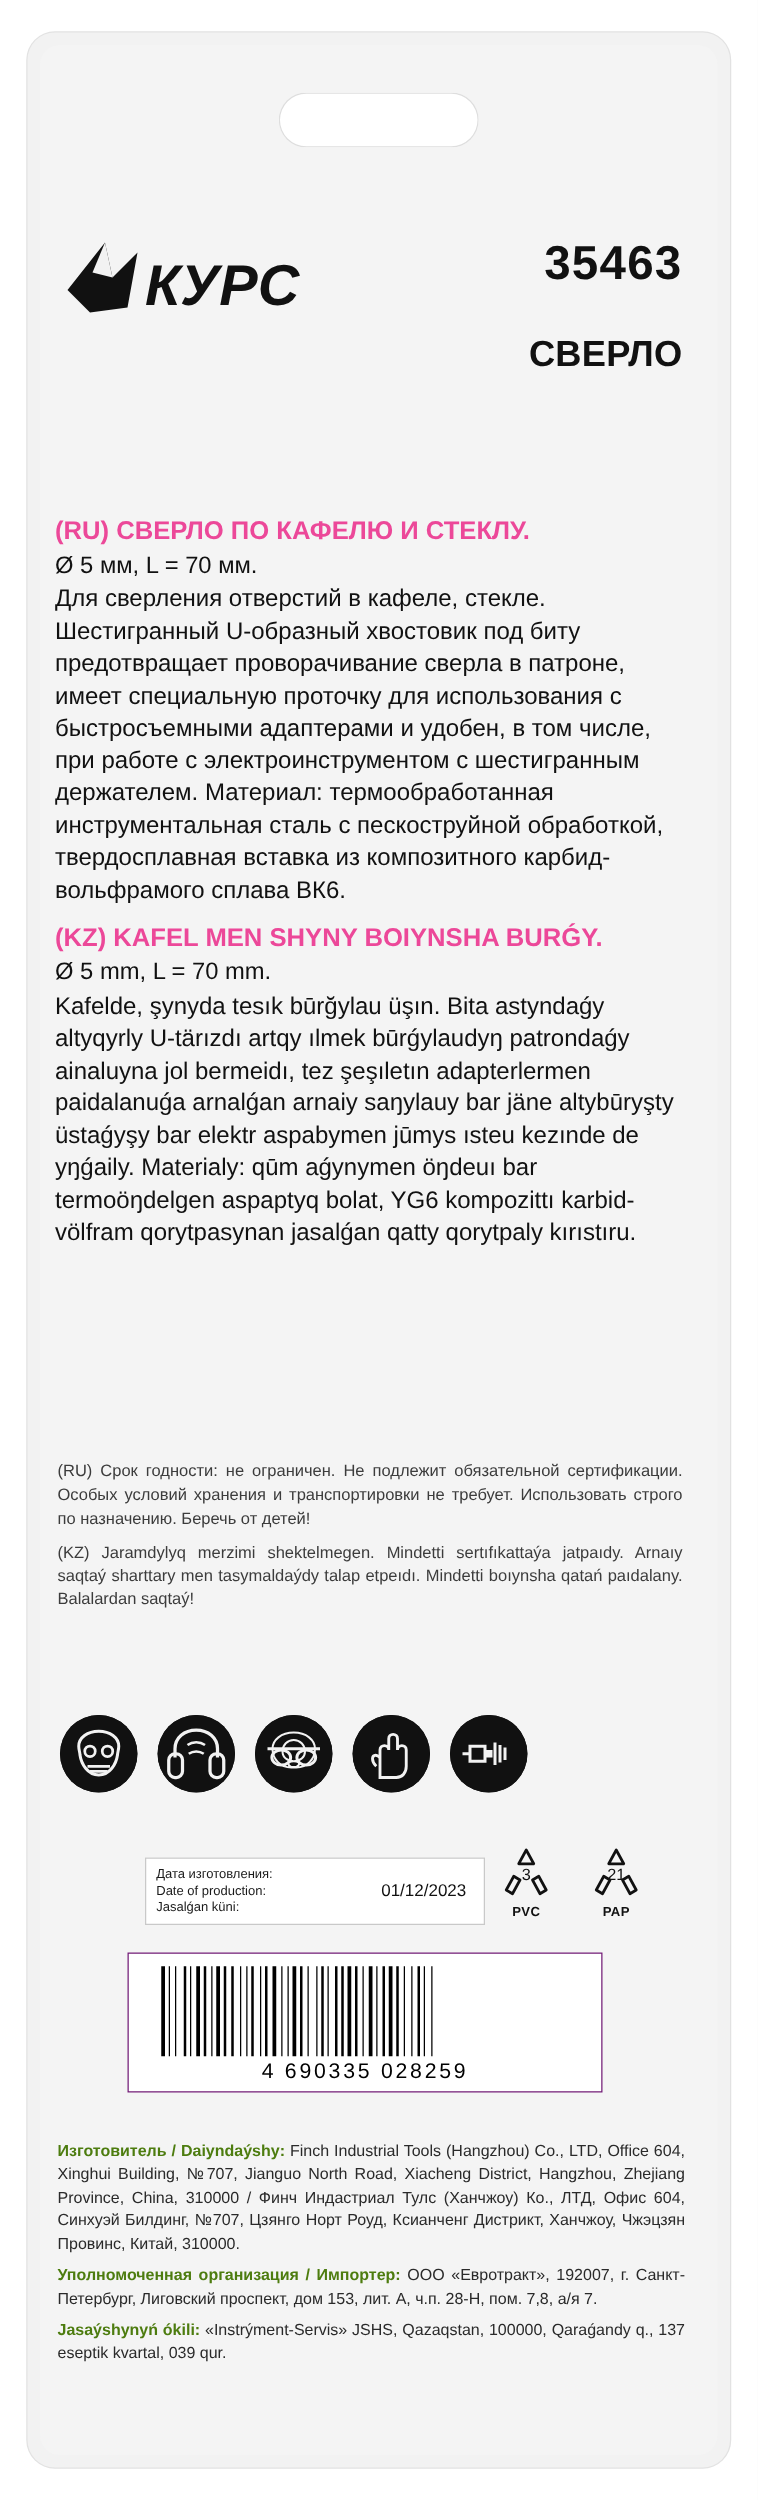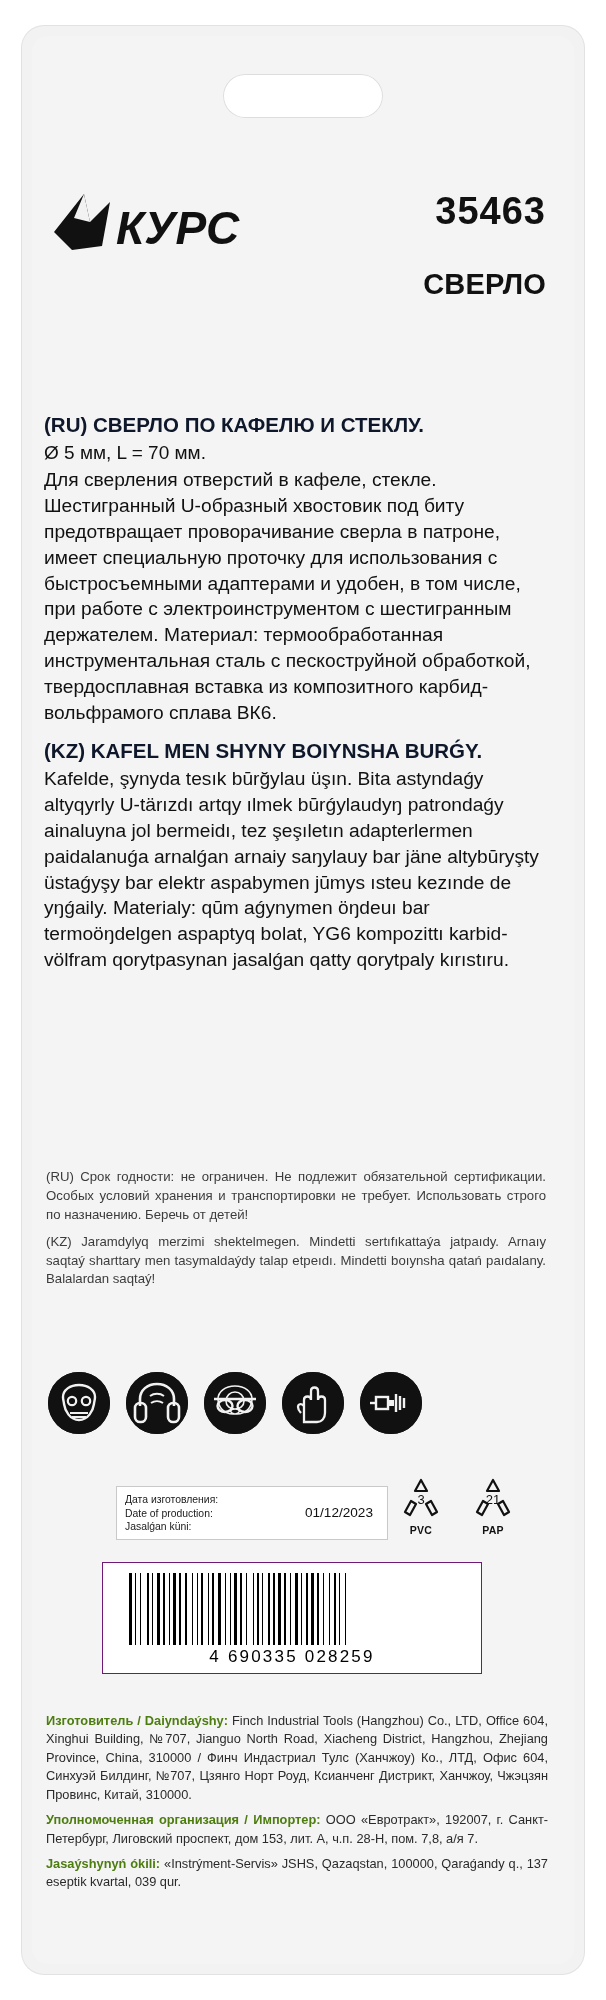--- a/index.html
+++ b/index.html
@@ -95,21 +95,21 @@
   .desc {
     position: absolute;
     left: 44px;
     top: 412px;
     width: 510px;
   }
   .sec-head {
     font-size: 20.5px;
     font-weight: bold;
     line-height: 1.25;
-    color: #0f172a;
+    color: #ec4899;
     margin-bottom: 3px;
   }
   .sec-dims {
     font-size: 19px;
     line-height: 1.3;
     color: #111;
     margin-bottom: 2px;
   }
   .sec-body {
     font-size: 19.2px;
@@ -296,20 +296,21 @@
   </div>
 
   <div class="desc">
     <div class="block-ru">
       <div class="sec-head">(RU) СВЕРЛО ПО КАФЕЛЮ И СТЕКЛУ.</div>
       <div class="sec-dims">Ø 5 мм, L = 70 мм.</div>
       <div class="sec-body">Для сверления отверстий в кафеле, стекле. Шестигранный U-образный хвостовик под биту предотвращает проворачивание сверла в патроне, имеет специальную проточку для использования с быстросъемными адаптерами и удобен, в том числе, при работе с электроинструментом с шестигранным держателем. Материал: термообработанная инструментальная сталь с пескоструйной обработкой, твердосплавная вставка из композитного карбид-вольфрамого сплава ВК6.</div>
     </div>
     <div class="block-kz">
       <div class="sec-head">(KZ) KAFEL MEN SHYNY BOIYNSHA BURǴY.</div>
+      <div class="sec-dims">Ø 5 mm, L = 70 mm.</div>
       <div class="sec-body">Kafelde, şynyda tesık būrğylau üşın. Bita astyndaǵy altyqyrly U-tärızdı artqy ılmek būrǵylaudyŋ patrondaǵy ainaluyna jol bermeidı, tez şeşıletın adapterlermen paidalanuǵa arnalǵan arnaiy saŋylauy bar jäne altybūryşty üstaǵyşy bar elektr aspabymen jūmys ısteu kezınde de yŋǵaily. Materialy: qūm aǵynymen öŋdeuı bar termoöŋdelgen aspaptyq bolat, YG6 kompozittı karbid-völfram qorytpasynan jasalǵan qatty qorytpaly kırıstıru.</div>
     </div>
   </div>
 
   <div class="fine">
     <p>(RU) Срок годности: не ограничен. Не подлежит обязательной сертификации. Особых условий хранения и транспортировки не требует. Использовать строго по назначению. Беречь от детей!</p>
     <p>(KZ) Jaramdylyq merzimi shektelmegen. Mindetti sertıfıkattaýa jatpaıdy. Arnaıy saqtaý sharttary men tasymaldaýdy talap etpeıdı. Mindetti boıynsha qatań paıdalany. Balalardan saqtaý!</p>
   </div>
 
   <div class="picto-row">

